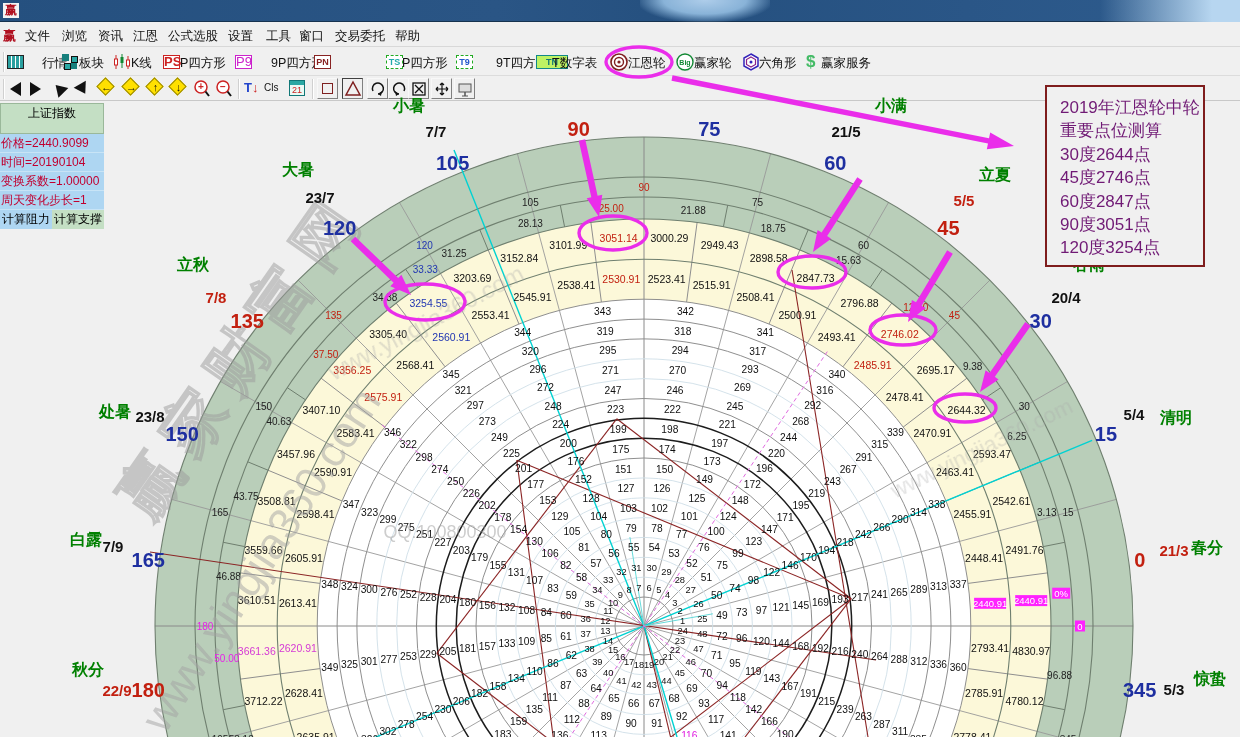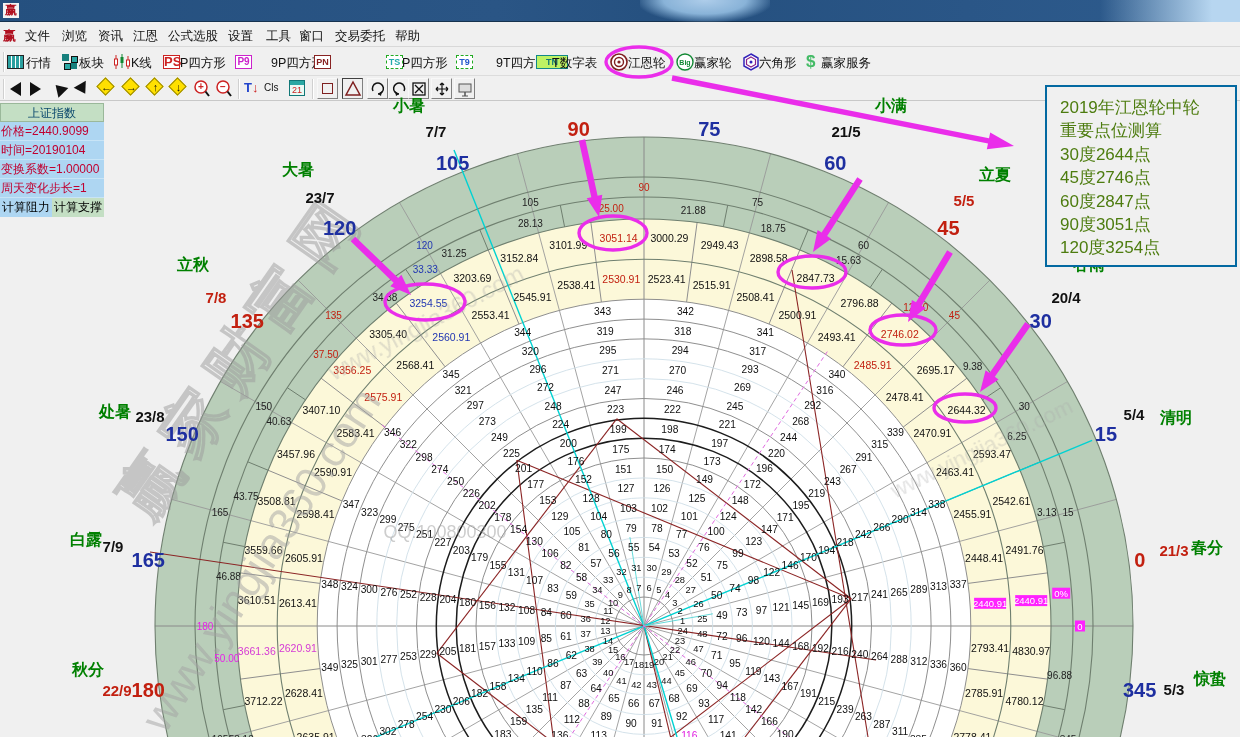--- a/index.html
+++ b/index.html
@@ -12,25 +12,25 @@
 #titlebar .ticon { position:absolute; left:3px; top:3px; width:16px; height:15px; background:#f4f4f4; color:#b01020; font-weight:bold; font-size:12px; line-height:15px; text-align:center; }
 #titlebar .ttext { position:absolute; left:24px; top:4px; color:#ffffff; font-size:12px; }
 #menubar { position:absolute; left:0; top:23px; width:1240px; height:24px; background:#f0f0f0; border-bottom:1px solid #d8d8d8; font-size:12.5px; color:#111; }
 #menubar .mi { position:absolute; top:5px; }
 #tb1 { position:absolute; left:0; top:48px; width:1240px; height:28px; background:#f0f0f0; border-bottom:1px solid #dcdcdc; font-size:12.5px; color:#111; }
 #tb2 { position:absolute; left:0; top:77px; width:1240px; height:24px; background:#f0f0f0; border-bottom:1px solid #c8c8c8; }
 #chart { position:absolute; left:0; top:101px; width:1240px; height:636px; background:#f0f0f0; }
 #wheelsvg { position:absolute; left:0; top:0; z-index:3; }
 .abs { position:absolute; }
 #panel { position:absolute; left:0; top:103px; width:104px; z-index:5; font-size:12px; }
-#panel .hd { background:#c4dfc4; color:#0c4a6e; text-align:center; height:19px; line-height:19px; border:1px solid #9ab89a; }
+#panel .hd { background:#c4dfc4; color:#000000; text-align:center; height:31px; line-height:19px; border:1px solid #9ab89a; }
 #panel .row { background:#aed6f2; color:#c00030; height:19px; line-height:19px; padding-left:1px; border-bottom:1px solid #c8e4f6; white-space:nowrap; overflow:hidden; }
 #panel .btns { display:flex; height:19px; }
 #panel .btns div { width:52px; text-align:center; line-height:19px; color:#000; }
-#redbox { position:absolute; left:1045px; top:85px; width:192px; height:182px; border:2px solid #0369a1; background:#f0f0f0; z-index:5; color:#4d7c0f; font-size:17px; padding:9px 0 0 13px; line-height:23.4px; }
+#redbox { position:absolute; left:1045px; top:85px; width:160px; height:182px; border:2px solid #7f1d1d; background:#f0f0f0; z-index:5; color:#701a75; font-size:17px; padding:9px 0 0 13px; line-height:23.4px; }
 </style></head>
 <body>
 <div id="win">
   <div id="titlebar">
     <div class="cloud1"></div>
       <div class="cloud2"></div>
     <div class="ticon">赢</div>
   </div>
   <div id="menubar">
     <div class="mi" style="left:3px; top:4px; width:15px; height:15px; background:#f0f0f0; color:#b01020; font-weight:bold; font-size:13px;">赢</div>
@@ -41,40 +41,40 @@
     <div class="mi" style="left:168px">公式选股</div>
     <div class="mi" style="left:228px">设置</div>
     <div class="mi" style="left:266px">工具</div>
     <div class="mi" style="left:299px">窗口</div>
     <div class="mi" style="left:335px">交易委托</div>
     <div class="mi" style="left:395px">帮助</div>
   </div>
   <div id="tb1">
 <div class="abs" style="left:3px; top:4px; width:2px; height:20px; background:#d0d0d0; border-right:1px solid #fff;"></div>
 <div class="abs" style="left:7px; top:7px; width:17px; height:14px; border:1px solid #222; background:repeating-linear-gradient(90deg,#2aa0a0 0 3px,#fff 3px 4px),#fff;"></div>
-<div class="abs" style="left:26px; top:7px;">行情</div>
+<div class="abs" style="left:42px; top:7px;">行情</div>
 <div class="abs" style="left:62px; top:6px; width:16px; height:16px;">
 <div class="abs" style="left:0; top:0; width:7px; height:7px; background:#17807d;"></div>
 <div class="abs" style="left:9px; top:2px; width:7px; height:7px; background:#2aa8a4; border:1px solid #111;"></div>
 <div class="abs" style="left:2px; top:9px; width:7px; height:7px; background:#2aa8a4; border:1px solid #111;"></div>
 <div class="abs" style="left:9px; top:9px; width:6px; height:6px; background:#17807d;"></div>
       </div>
 <div class="abs" style="left:79px; top:7px;">板块</div>
 <svg class="abs" style="left:113px; top:6px;" width="18" height="16">
 <line x1="3" y1="1" x2="3" y2="15" stroke="#cc2222" stroke-width="1"></line>
         <rect x="1.5" y="5" width="3" height="6" fill="#fff" stroke="#cc2222"></rect>
 <line x1="9" y1="0" x2="9" y2="14" stroke="#118833" stroke-width="1"></line>
         <rect x="7.5" y="3" width="3" height="6" fill="#118833"></rect>
 <line x1="15" y1="2" x2="15" y2="15" stroke="#cc2222" stroke-width="1"></line>
         <rect x="13.5" y="6" width="3" height="6" fill="#fff" stroke="#cc2222"></rect>
       </svg>
 <div class="abs" style="left:131px; top:7px;">K线</div>
 <div class="abs" style="left:163px; top:7px; width:17px; height:14px; border:1px solid #cc2222; background:#fff; color:#cc2222; font-size:13px; font-weight:bold; line-height:12px; text-align:center;">PS</div>
 <div class="abs" style="left:180px; top:7px;">P四方形</div>
-<div class="abs" style="left:235px; top:7px; width:17px; height:14px; border:1px solid #cc22cc; background:#fff; color:#cc22cc; font-size:10px; font-weight:bold; line-height:12px; text-align:center;">P9</div>
+<div class="abs" style="left:235px; top:7px; width:17px; height:14px; border:1px solid #cc22cc; background:#fff; color:#cc22cc; font-size:13px; font-weight:normal; line-height:12px; text-align:center;">P9</div>
 <div class="abs" style="left:251px; top:7px;padding-left:20px;">9P四方形</div>
 <div class="abs" style="left:314px; top:7px; width:17px; height:14px; border:1px solid #882222; background:#fff; color:#882222; font-size:9px; font-weight:bold; line-height:12px; text-align:center;">PN</div>
 <div class="abs" style="left:330px; top:23px;margin-top:40px;">P数字表</div>
 <div class="abs" style="left:386px; top:7px; width:17px; height:14px; border:1px dashed #22aa22; background:#fff; color:#22aaaa; font-size:9px; font-weight:bold; line-height:12px; text-align:center;">TS</div>
 <div class="abs" style="left:402px; top:7px;">P四方形</div>
 <div class="abs" style="left:456px; top:7px; width:17px; height:14px; border:1px dashed #22aa22; background:#fff; color:#2255cc; font-size:9px; font-weight:bold; line-height:12px; text-align:center;">T9</div>
 <div class="abs" style="left:496px; top:7px;">9T四方形</div>
 <div class="abs" style="left:536px; top:7px; width:32px; height:14px; border:1px solid #118888; background:#bef264; color:#117777; font-size:9px; font-weight:bold; line-height:12px; text-align:center;">TN</div>
 <div class="abs" style="left:552px; top:7px;">T数字表</div>
 <svg class="abs" style="left:610px; top:5px;" width="18" height="18">

